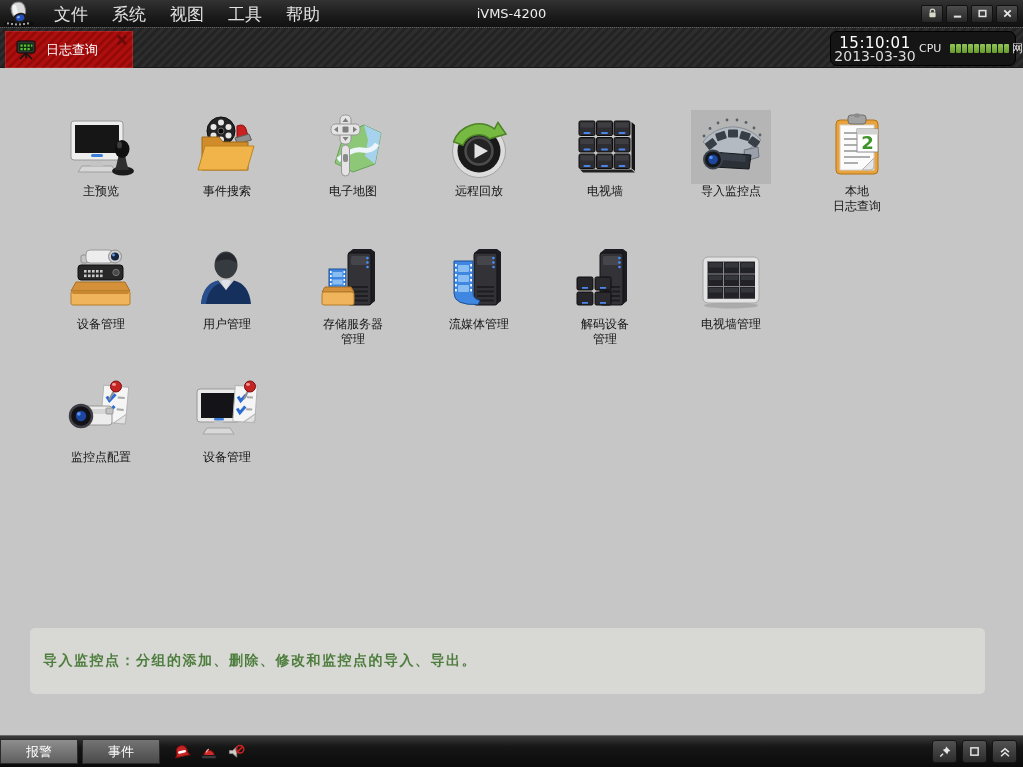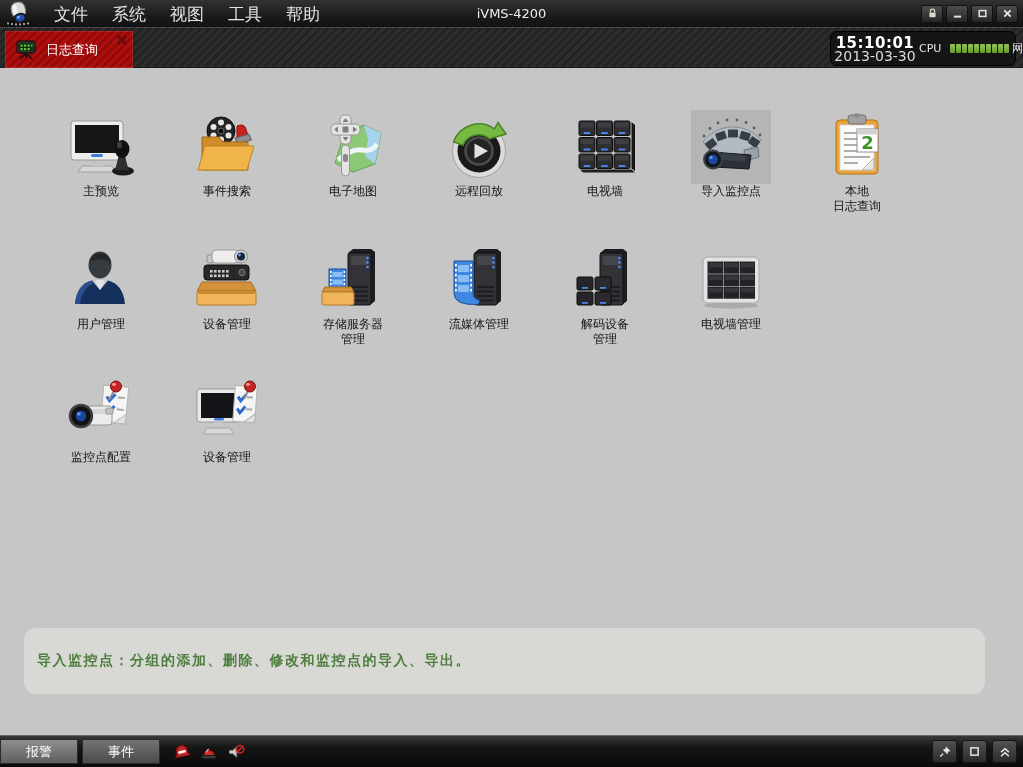--- a/index.html
+++ b/index.html
@@ -27,39 +27,39 @@
     background:repeating-linear-gradient(135deg,#ad0f0f 0 3px,#950909 3px 6px);
     display:flex;align-items:center;color:#fff;font-size:13px;
     box-shadow:inset 0 0 0 1px rgba(255,255,255,.10)}
   .tab-icon{width:24px;height:22px;margin:0 8px 0 9px;flex:none}
   .tab-close{position:absolute;top:3px;right:5px;width:12px;height:12px;cursor:pointer}
   
   .clock-widget{position:absolute;right:7px;top:3px;width:184px;height:33px;
     background:#151515;border:1px solid #000;border-radius:7px;
     display:flex;align-items:center}
   .time-block{width:88px;text-align:center;flex:none}
-  .time{color:#fff;font-size:15px;font-weight:bold;line-height:16px;letter-spacing:.5px}
+  .time{color:#fff;font-size:15px;font-weight:normal;line-height:16px;letter-spacing:.5px}
   .date{color:#dcdcdc;font-size:14px;line-height:11px}
   .meters{display:flex;flex-direction:row;gap:3px}
   .meter-row{display:flex;align-items:center}
   .meter-label{color:#e8e8e8;font-size:11px;width:31px;line-height:12px}
   .meter-bar{display:flex;gap:1px}
   .seg{width:5px;height:9px;background:linear-gradient(#92c657,#67992c);border-radius:1px}
   
   .main{position:absolute;top:68px;bottom:32px;left:0;right:0;background:#c6c6c6}
   .cp-row{position:absolute;left:38px;display:flex}
   .cp-row-1{top:42px}.cp-row-2{top:175px}.cp-row-3{top:308px}
   .cp-item{width:126px;display:flex;flex-direction:column;align-items:center;cursor:pointer}
   .cp-iconbox{width:80px;height:74px;display:flex;align-items:center;justify-content:center;flex:none}
   .cp-iconbox svg{width:70px;height:70px}
   .cp-iconbox.selected{background:#b5b5b5}
   .cp-label{margin-top:0;font-size:12px;color:#141414;text-align:center;line-height:15px}
   
-  .desc-panel{position:absolute;left:24px;right:38px;top:560px;height:66px;
-    background:#d8d8d4;border-radius:12px;display:flex;align-items:center;
+  .desc-panel{position:absolute;left:30px;right:38px;top:560px;height:66px;
+    background:#d8d8d4;border-radius:5px;display:flex;align-items:center;
     padding-left:13px;box-sizing:border-box}
   .desc-text{color:#4e7e3e;font-size:14px;font-weight:bold;letter-spacing:1.5px}
   
   .statusbar{position:absolute;bottom:0;left:0;right:0;height:32px;box-sizing:border-box;
     background:linear-gradient(#3a3a3a,#161616 35%,#0a0a0a);
     border-top:1px solid #6a6a6a;display:flex;align-items:center}
   .sb-tabs{display:flex;gap:4px;margin-left:0}
   .sb-tab{width:78px;height:25px;color:#fff;font-size:13px;display:flex;align-items:center;
     justify-content:center;background:linear-gradient(#747474,#4a4a4a);
     border:1px solid #2a2a2a;box-sizing:border-box;cursor:pointer}
@@ -358,34 +358,20 @@
         <div class="cp-label">
           <div>本地</div>
           <div>日志查询</div>
         </div>
       </div>
     </div>
   <div class="cp-row cp-row-2">
       <div class="cp-item">
         <div class="cp-iconbox">
           <svg viewBox="0 0 70 70">
-            <ellipse cx="34" cy="20" rx="11.5" ry="13.5" fill="#363b40"></ellipse>
-            <path d="M23.5 17 q3 -9 12 -9 q8 1 9.5 10 q-5 -4 -11 -3.5 q-7 .5 -10.5 2.5" fill="#24282c"></path>
-            <path d="M9 59 q2 -20 17 -23.5 l8 9.5 8 -9.5 q15 3.5 17 23.5 z" fill="#16305e"></path>
-            <path d="M9 59 q2 -20 17 -23.5 l2 2.5 q-12 5 -14 21 z" fill="#2a4f8e"></path>
-            <path d="M29 36.5 l5 8.5 5 -8.5 -2 -1.5 h-6 z" fill="#dfe2e6"></path>
-          </svg>
-        </div>
-        <div class="cp-label">
-          <div>用户管理</div>
-        </div>
-      </div>
-      <div class="cp-item">
-        <div class="cp-iconbox">
-          <svg viewBox="0 0 70 70">
             <rect x="15" y="10" width="7" height="8" rx="2" fill="#c6c6c6" stroke="#8e8e8e"></rect>
             <rect x="20" y="5" width="27" height="13" rx="4" fill="#ededed" stroke="#9a9a9a"></rect>
             <circle cx="49" cy="11.5" r="6.5" fill="#cfcfcf" stroke="#8e8e8e"></circle>
             <circle cx="49" cy="11.5" r="4" fill="#14233f"></circle>
             <circle cx="47.5" cy="10" r="1.4" fill="#6d9bdf"></circle>
             <rect x="12" y="20" width="45" height="15" rx="3" fill="#282828" stroke="#0f0f0f"></rect>
             <g fill="#cacaca">
               <rect x="18" y="25" width="2.6" height="2.6"></rect>
               <rect x="22" y="25" width="2.6" height="2.6"></rect>
               <rect x="26" y="25" width="2.6" height="2.6"></rect>
@@ -398,20 +384,34 @@
               <rect x="34" y="29.5" width="2.6" height="2.6"></rect>
             </g>
             <circle cx="50" cy="27.5" r="3.2" fill="#4a4a4a" stroke="#777"></circle>
             <path d="M10 37 h49 l5 9 H5 z" fill="#d4913a" stroke="#a87022"></path>
             <rect x="5" y="46" width="59" height="14" rx="2" fill="#f0b45c" stroke="#b57d28"></rect>
             <path d="M5 46 h59 l-2 3 H7 z" fill="#c9882f"></path>
           </svg>
         </div>
         <div class="cp-label">
           <div>设备管理</div>
+        </div>
+      </div>
+      <div class="cp-item">
+        <div class="cp-iconbox">
+          <svg viewBox="0 0 70 70">
+            <ellipse cx="34" cy="20" rx="11.5" ry="13.5" fill="#363b40"></ellipse>
+            <path d="M23.5 17 q3 -9 12 -9 q8 1 9.5 10 q-5 -4 -11 -3.5 q-7 .5 -10.5 2.5" fill="#24282c"></path>
+            <path d="M9 59 q2 -20 17 -23.5 l8 9.5 8 -9.5 q15 3.5 17 23.5 z" fill="#16305e"></path>
+            <path d="M9 59 q2 -20 17 -23.5 l2 2.5 q-12 5 -14 21 z" fill="#2a4f8e"></path>
+            <path d="M29 36.5 l5 8.5 5 -8.5 -2 -1.5 h-6 z" fill="#dfe2e6"></path>
+          </svg>
+        </div>
+        <div class="cp-label">
+          <div>用户管理</div>
         </div>
       </div>
       <div class="cp-item">
         <div class="cp-iconbox">
           <svg viewBox="0 0 70 70">
             <path d="M30 8 l5 -4 h18 l4 3 v49 l-5 4 H33 l-3 -3 z" fill="#1d1d21"></path>
             <rect x="30" y="8" width="23" height="52" rx="2" fill="#323237" stroke="#121216"></rect>
             <rect x="33" y="11" width="17" height="9" rx="1.5" fill="#45454c"></rect>
             <g fill="#4a90ff">
               <circle cx="49.5" cy="13" r="1.3"></circle>

